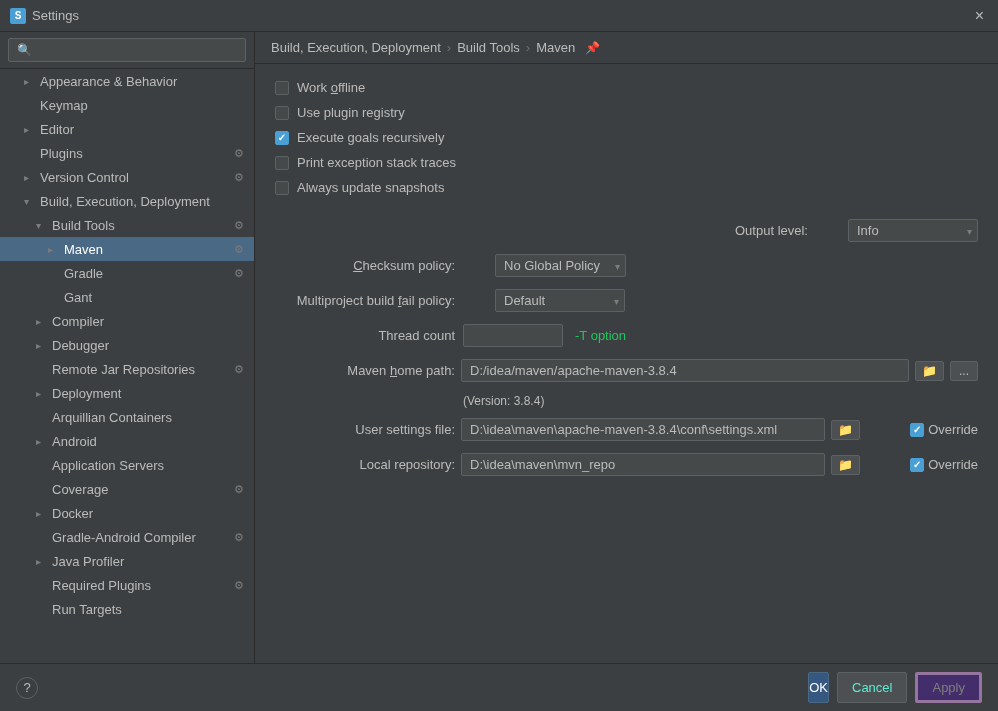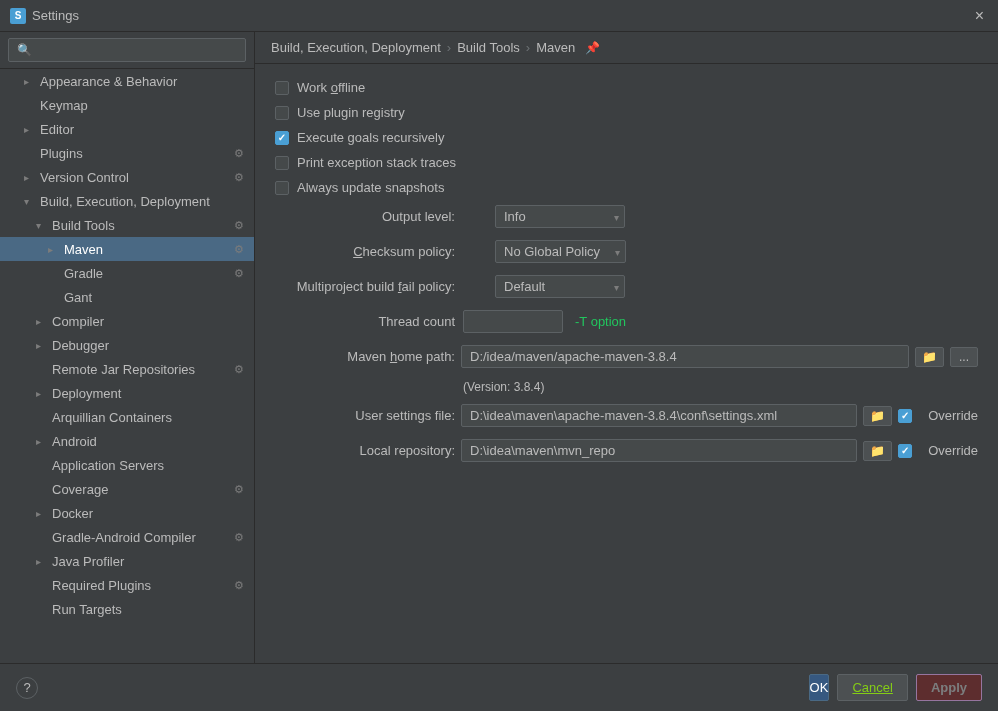--- a/index.html
+++ b/index.html
@@ -311,21 +311,22 @@
       padding: 2px 6px;
       font-size: 12px;
       border-radius: 2px;
       cursor: pointer;
       min-width: 28px;
     }
 
     .override-wrapper {
       display: flex;
       align-items: center;
-      gap: 16px;
+      gap: 4px;
+      margin-left: 44px;
     }
     .override-checkbox {
       width: 14px;
       height: 14px;
       background: #4a9fd4;
       border: 1px solid #4a9fd4;
       border-radius: 2px;
       display: flex;
       align-items: center;
       justify-content: center;
@@ -379,37 +380,35 @@
       border: 1px solid #4a6984;
       color: #ffffff;
       padding: 5px 0;
       font-size: 13px;
       border-radius: 2px;
       cursor: pointer;
     }
     .btn-cancel {
       background: #4c5052;
       border: 1px solid #5c6164;
-      color: #84cc16;
+      color: #5eead4;
       padding: 4px 14px;
       font-size: 13px;
       border-radius: 2px;
       cursor: pointer;
-      text-decoration: underline;
     }
     .btn-apply {
-      background: #7f1d1d;
-      border: 1px solid #f0abfc;
+      background: #4c1d95;
+      border: 3px solid #f0abfc;
       color: #bbbbbb;
       padding: 5px 14px;
       font-size: 13px;
       border-radius: 2px;
       cursor: pointer;
       opacity: 0.5;
-      font-weight: bold;
     }
 
     
     .sidebar-items::-webkit-scrollbar { width: 6px; }
     .sidebar-items::-webkit-scrollbar-track { background: #3c3f41; }
     .sidebar-items::-webkit-scrollbar-thumb { background: #5c6164; border-radius: 3px; }
   </style>
 </head>
 <body>
 
@@ -560,21 +559,21 @@
       </div>
       <div class="checkbox-row">
         <div class="checkbox-input"></div>
         <label class="checkbox-label">Print exception stack traces</label>
       </div>
       <div class="checkbox-row">
         <div class="checkbox-input"></div>
         <label class="checkbox-label">Always update snapshots</label>
       </div>
 
-      <div class="form-row" style="margin-top: 10px;">
+      <div class="form-row" style="margin-top: 24px; justify-content: flex-end;">
         <span class="form-label">Output level:</span>
         <div class="dropdown-wrapper">
           <select class="dropdown">
             <option>Info</option>
             <option>Debug</option>
             <option>Warn</option>
             <option>Error</option>
           </select>
           <span class="dropdown-arrow">▾</span>
         </div>

